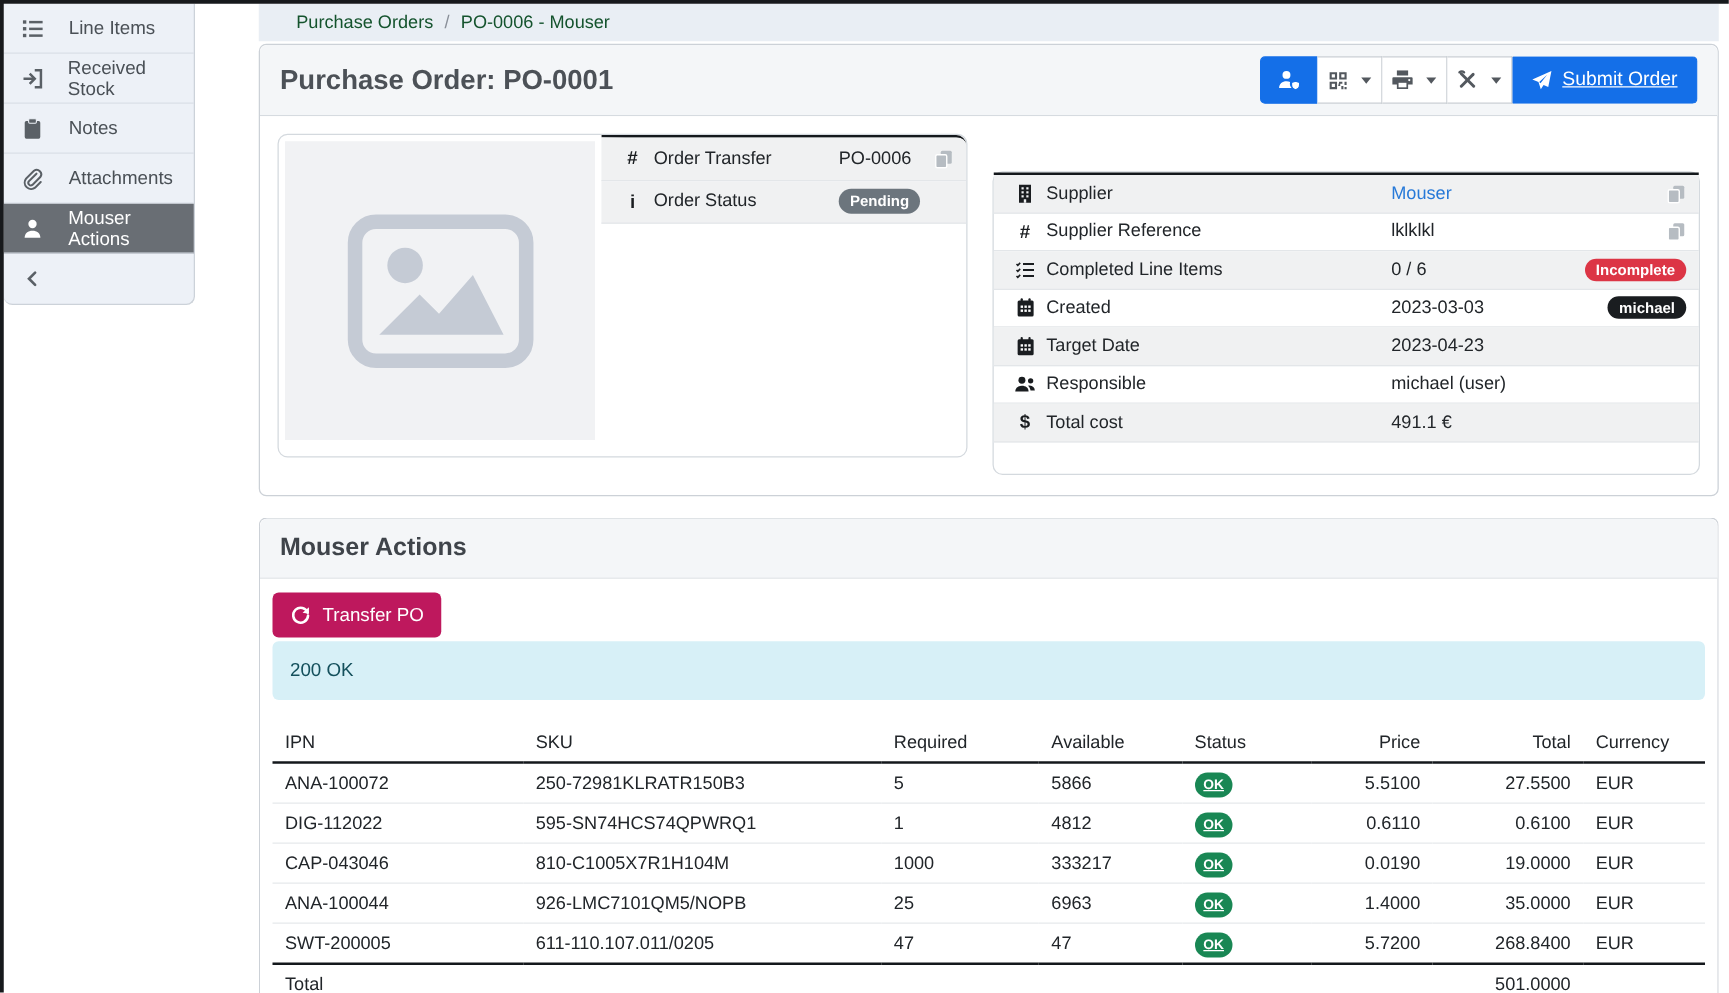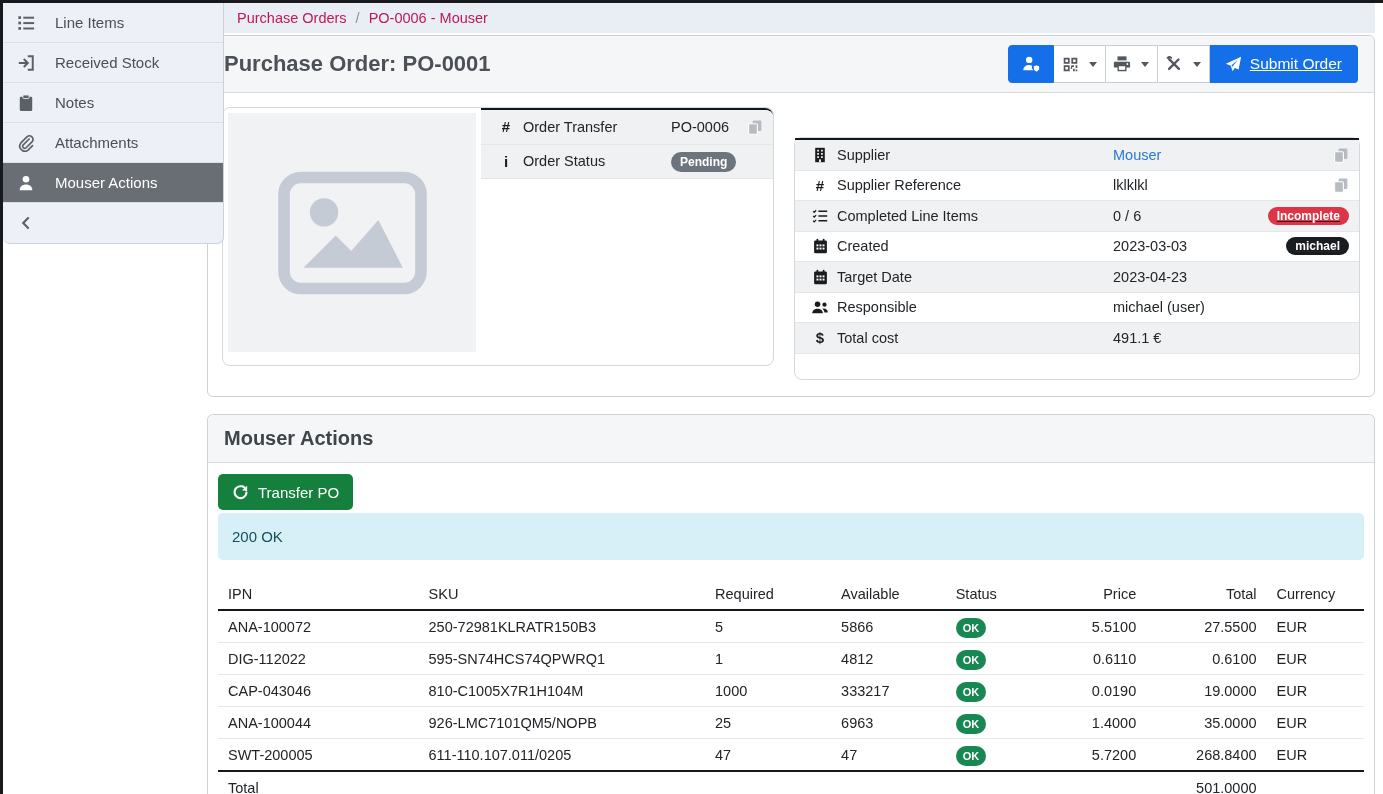--- a/index.html
+++ b/index.html
@@ -2,34 +2,34 @@
 <html><head>
 <meta charset="utf-8">
 <style>
   * { box-sizing: border-box; margin: 0; padding: 0; }
   html,body { width:1383px; height:794px; overflow:hidden; background:#fff;
     font-family:"Liberation Sans","DejaVu Sans",sans-serif; color:#212529; }
   .edge-top { position:absolute; left:0; top:0; width:1383px; height:3px; background:#17191c; z-index:50; }
   .edge-left { position:absolute; left:0; top:0; width:3px; height:794px; background:#17191c; z-index:50; }
 
   
-  .sidebar { position:absolute; left:3px; top:3px; width:221px; background:#edf1f7;
+  .sidebar { position:absolute; left:3px; top:3px; width:153px; background:#edf1f7;
     border:1px solid #ccd2d9; border-top:none; border-left:none; border-radius:0 0 7px 7px; z-index:10; }
   .side-item { display:flex; align-items:center; height:40px; padding-left:12px; gap:18px;
     border-bottom:1px solid #dae0e7; color:#4a5056; font-size:15px; cursor:pointer; }
   .side-item:last-child { border-bottom:none; }
   .side-item .sicon { width:22px; display:flex; justify-content:center; color:#5a6066; }
   .side-item.selected { background:#696e74; color:#fff; }
   .side-item.selected .sicon { color:#fff; }
 
   
   .main { position:absolute; left:207px; top:3px; width:1168px; }
   .breadcrumb-bar { height:30px; background:#e9eef4; display:flex; align-items:center;
     padding-left:30px; gap:9px; font-size:14.5px; }
-  .breadcrumb-bar a { color:#be185d; text-decoration:none; cursor:pointer; }
+  .breadcrumb-bar a { color:#14532d; text-decoration:none; cursor:pointer; }
   .crumb-sep { color:#8a9099; }
 
   .panel { border:1px solid #ccd1d7; border-radius:6px; margin-top:2px; background:#fff; }
   .panel-header { background:#f4f6f8; border-bottom:1px solid #d6dbe0; border-radius:6px 6px 0 0;
     padding:9px 16px; display:flex; align-items:center; justify-content:space-between; }
   .panel-title { font-size:22px; font-weight:600; color:#4c5157; }
 
   
   .btn-group { display:flex; align-items:stretch; height:38px; }
   .btn { display:flex; align-items:center; justify-content:center; cursor:pointer;
@@ -56,38 +56,38 @@
   .drow { display:flex; align-items:center; border-bottom:1px solid #e3e6e9; padding:0 10px 0 8px; }
   .drow.odd { background:#f0f1f2; }
   .card-left .drow { height:34.5px; }
   .card-right .drow { height:30.5px; }
   .dicon { width:34px; display:flex; justify-content:center; color:#1a1d20;
     font-weight:700; font-size:15px; flex:none; }
   .card-left .dlabel { width:148px; flex:none; }
   .card-left .dvalue { flex:1; }
   .card-right .dlabel { width:276px; flex:none; }
   .card-right .dvalue { flex:1; }
-  .dright { flex:none; display:flex; align-items:flex-start;text-decoration:underline; }
+  .dright { flex:none; display:flex; align-items:flex-start; }
   .drow-empty { height:20px; }
   a.val-link { color:#2779d8; text-decoration:none; cursor:pointer; }
 
   .badge { border-radius:10px; padding:3px 9px; font-size:12px; font-weight:700; color:#fff; line-height:1; }
   .badge-gray { background:#6c757d; }
   .badge-red { background:#dc3545; }
   .badge-black { background:#1a1d20; }
-  .badge-green { background:#198754; padding:4px 7px; font-size:11px; }
+  .badge-green { background:#198754; padding:4px 7px; font-size:11px;text-decoration:underline; }
 
   .copy-ic { color:#b6bcc2; cursor:pointer; display:flex; }
 
   
   .panel2 { margin-top:17px; border-bottom:none; border-radius:6px 6px 0 0; }
   .p2-title { font-size:20px; font-weight:600; color:#3f444a; }
   .p2-header { padding:12px 16px; }
   .p2-body { padding:11px 10px 0 10px; }
-  .btn-dark { background:#15803d; color:#fff; border:none; border-radius:5px; height:36px;
+  .btn-dark { background:#be185d; color:#fff; border:none; border-radius:5px; height:36px;
     padding:0 14px; font-size:15px; display:inline-flex; align-items:center; gap:9px; cursor:pointer; }
   .alert-info { margin-top:3px; background:#d7f0f7; color:#14505c; border-radius:5px;
     padding:15px 14px; font-size:15px; }
 
   table.ptable { width:100%; border-collapse:collapse; margin-top:20px; font-size:14.5px; }
   .ptable th { text-align:left; font-weight:500; padding:6px 10px 7px 10px; border-bottom:2px solid #14181c; }
   .ptable td { padding:7.5px 10px; border-bottom:1px solid #e6e9eb; }
   .ptable .r { text-align:right; }
   .ptable tbody tr:last-child td { border-bottom:2px solid #14181c; }
   .ptable tfoot td { border-bottom:1px solid #cfd4d9; }

